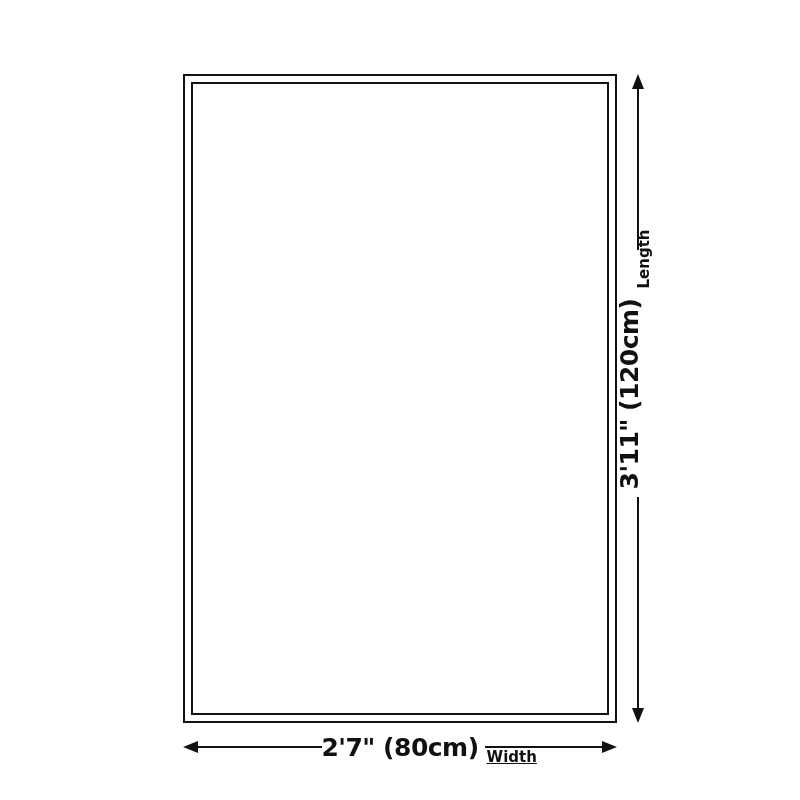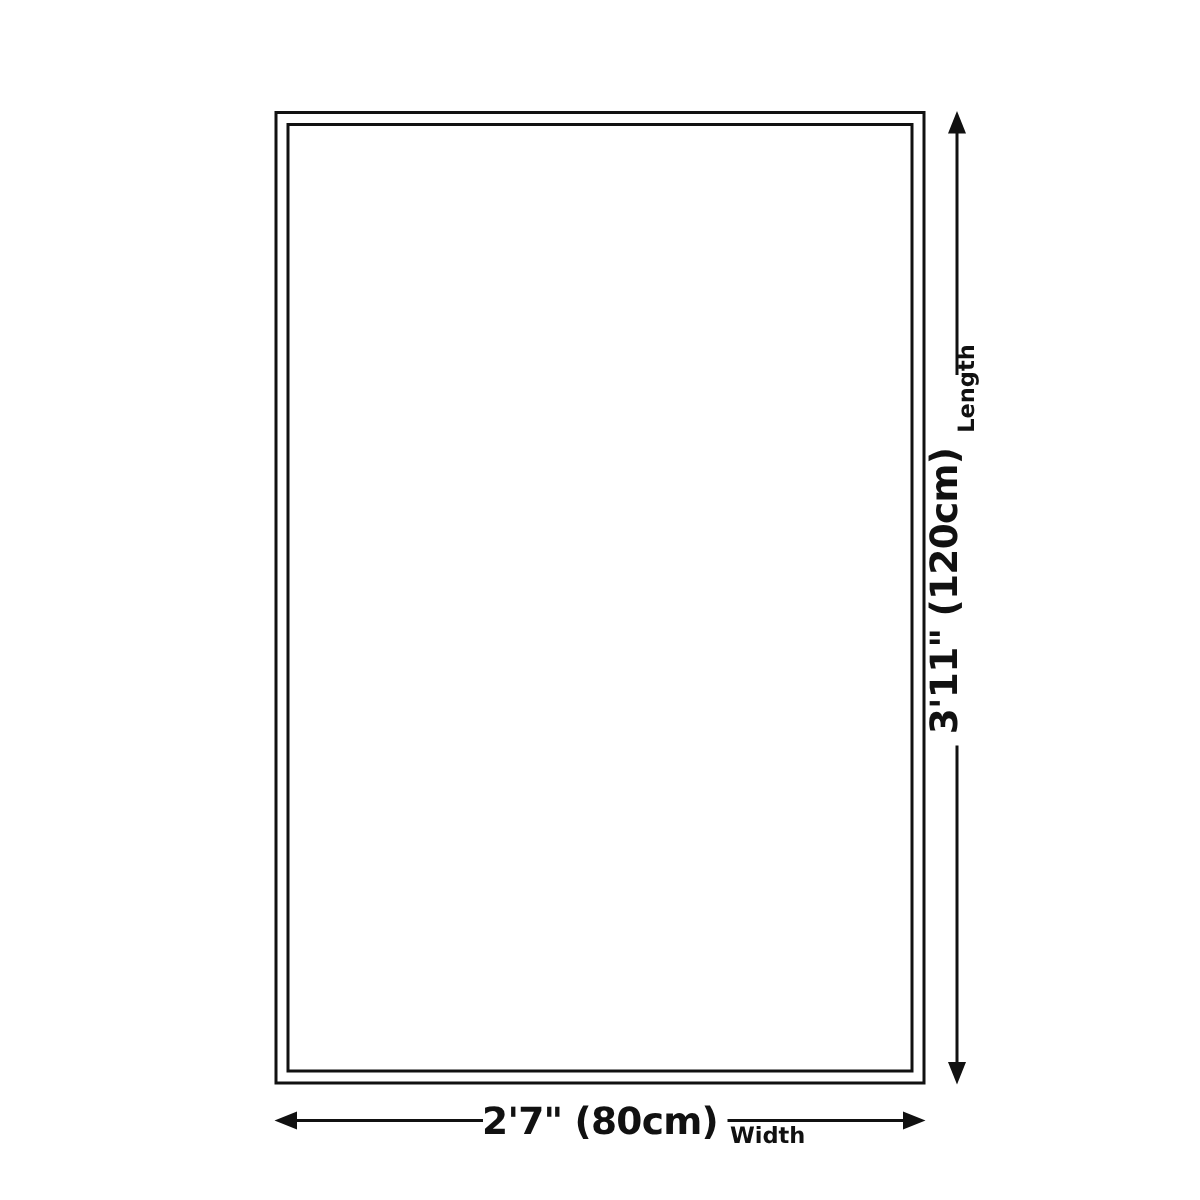--- a/index.html
+++ b/index.html
@@ -72,21 +72,21 @@
     border-top:6px solid transparent;border-bottom:6px solid transparent;
     border-left:15px solid var(--ink);
   }
   .hdim .seg-left{position:absolute;left:12px;top:13px;width:127px;height:2px;background:var(--ink);}
   .hdim .seg-right{position:absolute;left:302px;top:13px;width:120px;height:2px;background:var(--ink);}
   .htext{
     position:absolute;left:50%;top:50%;
     transform:translate(-50%,-50%);
     white-space:nowrap;
   }
-  .htext .dim-sub{left:calc(100% + 8px);top:16px;}
+  .htext .dim-sub{left:calc(100% + 8px);top:16px;text-decoration:underline;}
 </style>
 </head>
 <body>
 
 <div class="canvas">
 
   <div class="rug">
     <div class="rug-inner"></div>
   </div>
 

